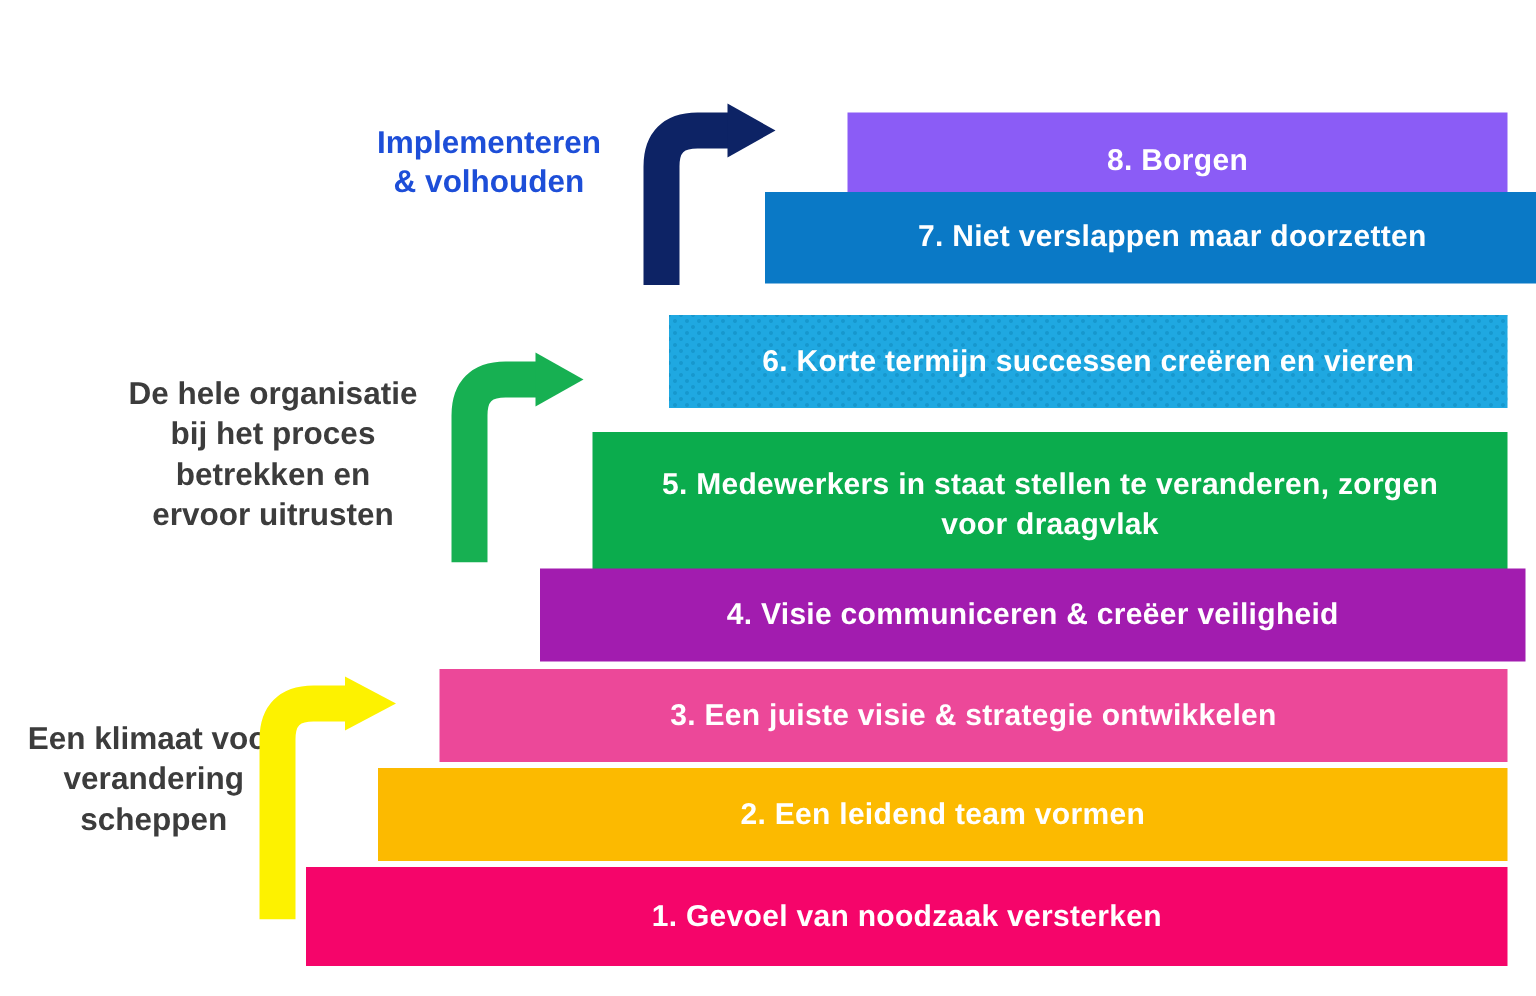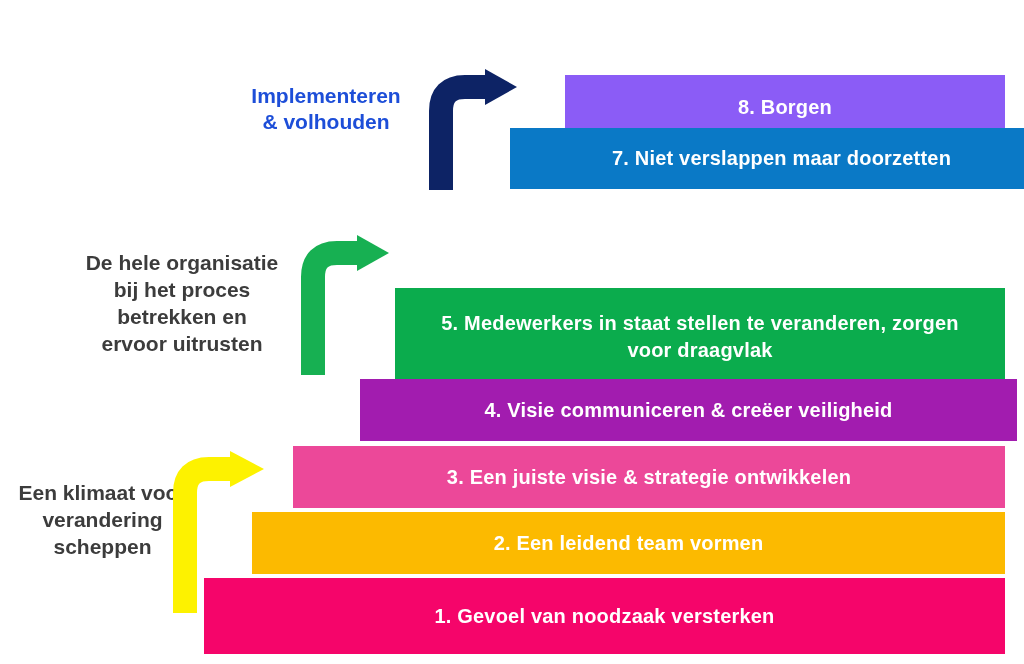--- a/index.html
+++ b/index.html
@@ -27,21 +27,21 @@
     font-weight: 600;
     letter-spacing: 0.2px;
   }
   #step8 { left: 565px; top: 75px;  width: 440px; height: 64px; }
   #step7 { left: 510px; top: 128px; width: 495px; height: 61px; padding-left: 24px; }
   #step6 { left: 446px; top: 210px; width: 559px; height: 62px; }
   #step5 { left: 395px; top: 277px; width: 610px; height: 98px; }
   #step4 { left: 348px; top: 379px; width: 657px; height: 62px; }
   #step3 { left: 293px; top: 446px; width: 712px; height: 62px; }
   #step2 { left: 252px; top: 512px; width: 753px; height: 62px; }
-  #step1 { left: 204px; top: 578px; width: 801px; height: 76px; }
+  #step1 { left: 204px; top: 578px; width: 801px; height: 66px; }
 
   #step5 .step-label { max-width: 565px; line-height: 27px; }
 
   
   #step6 {
     background-image:
       radial-gradient(rgba(10,125,175,0.38) 1px, transparent 1.6px),
       radial-gradient(rgba(10,125,175,0.38) 1px, transparent 1.6px);
     background-size: 8px 8px;
     background-position: 0 0, 4px 4px;
@@ -71,20 +71,23 @@
 <div class="canvas">
 
   <div class="step" id="step8" style="background-color: #8b5cf6;">
     <span class="step-label">8. Borgen</span>
   </div>
 
   <div class="step" id="step7" style="background-color: rgb(10, 121, 198);">
     <span class="step-label">7. Niet verslappen maar doorzetten</span>
   </div>
 
+  <div class="step" id="step6" style="background-color: rgb(31, 168, 225);">
+    <span class="step-label">6. Korte termijn successen creëren en vieren</span>
+  </div>
 
   <div class="step" id="step5" style="background-color: rgb(11, 172, 77); margin-top: 11px;">
     <span class="step-label">5. Medewerkers in staat stellen te veranderen, zorgen voor draagvlak</span>
   </div>
 
   <div class="step" id="step4" style="background-color: #a21caf; margin-left: 12px;">
     <span class="step-label">4. Visie communiceren &amp; creëer veiligheid</span>
   </div>
 
   <div class="step" id="step3" style="background-color: #ec4899;">

